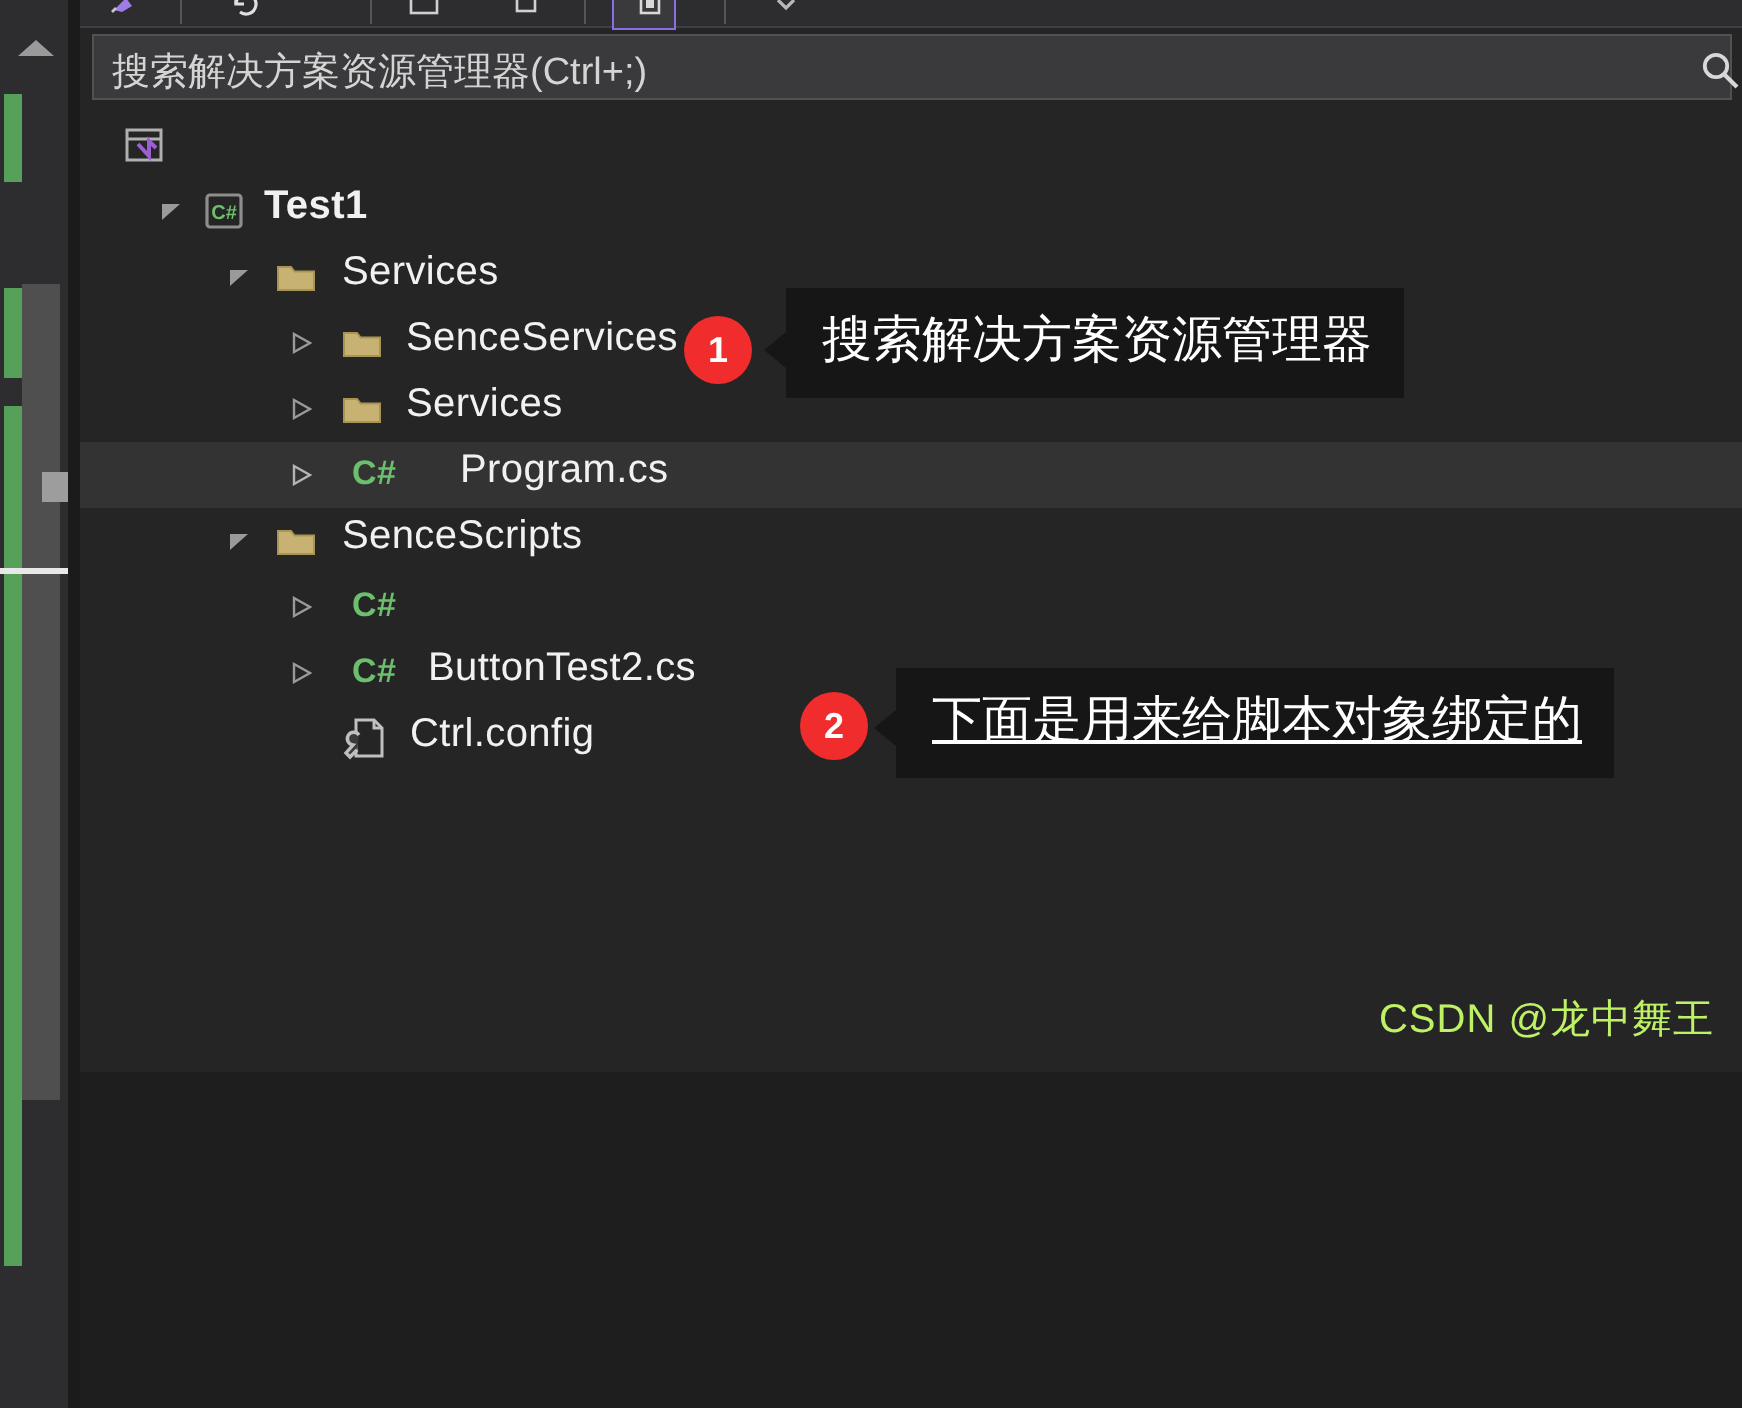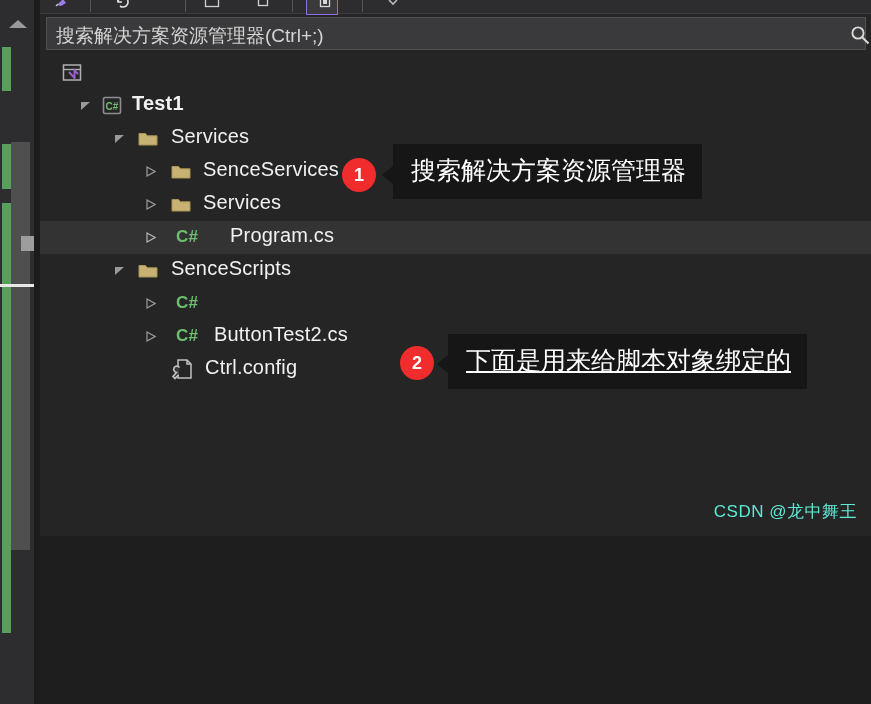--- a/index.html
+++ b/index.html
@@ -204,22 +204,22 @@
   #badge-1 { left: 302px; top: 158px; }
 
   #callout-2 { left: 408px; top: 334px; text-decoration: underline; }
   #callout-2-arrow { left: 397px; top: 355px; }
   #badge-2 { left: 360px; top: 346px; }
 
   
   #watermark {
     position: absolute;
     right: 14px; bottom: 13px;
-    font-size: 17px;
-    color: #5eead4;
+    font-size: 20px;
+    color: #bef264;
     letter-spacing: 0.5px;
   }
 </style>
 </head>
 <body>
 
 <div id="editor-gutter">
   <div id="gutter-track">
     <div class="gutter-up-arrow"></div>
     <div class="change-bar" id="change-bar-1"></div>

